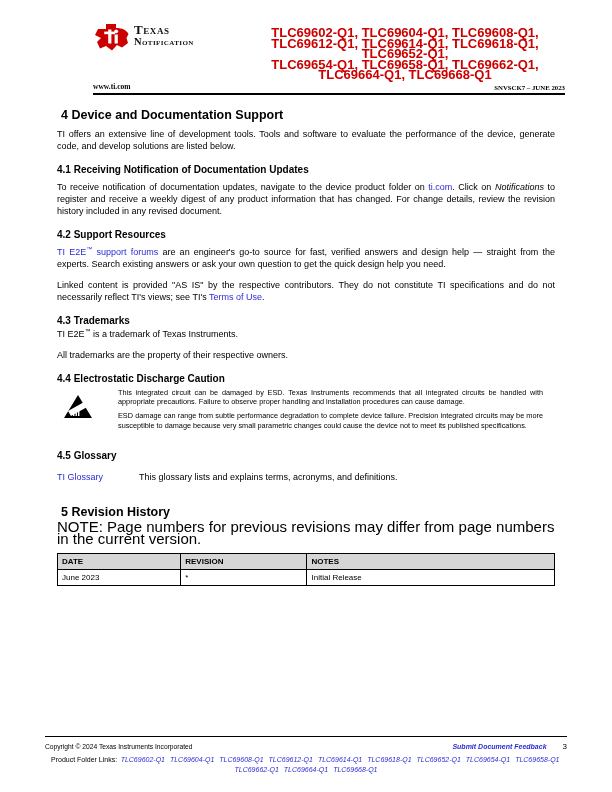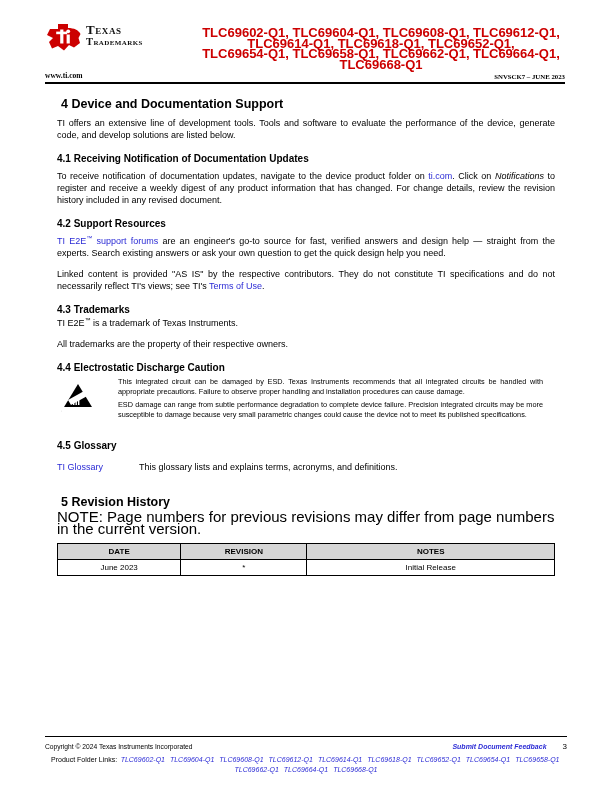--- a/index.html
+++ b/index.html
@@ -2,21 +2,21 @@
 <html><head>
 <meta charset="utf-8">
 <style>
   * { margin:0; padding:0; box-sizing:border-box; }
   html,body { background:#888; }
   .page {
     width:612px; height:792px; margin:0 auto; background:#fff; position:relative;
     font-family:"Liberation Sans", sans-serif; color:#000; overflow:hidden;
   }
   
-  .header { padding:23px 47px 0 45px; }
+  .header { padding:23px 47px 0 45px;margin-left:48px; }
   .header-top { display:flex; align-items:flex-start; }
   .brand { display:flex; align-items:flex-start; width:152px; flex:none; }
   .brand-text { margin-left:4px; font-family:"Liberation Serif", serif; font-weight:bold; color:#111; }
   .brand-l1 { font-variant:small-caps; font-size:13px; line-height:13px; letter-spacing:0.6px; }
   .brand-l2 { font-variant:small-caps; font-size:10.5px; line-height:11px; letter-spacing:0.4px; }
   .partnums { flex:1; text-align:center; color:#cc0000; font-weight:bold; font-size:13px; line-height:10.5px; padding-top:5px; }
   .header-sub { display:flex; justify-content:space-between; align-items:flex-end; margin-top:1px;font-family:Liberation Serif, serif; }
   .website { font-weight:bold; font-size:7.5px; color:#000; text-decoration:none; }
   .doc-code { font-weight:bold; font-size:6.8px; }
   .header-rule { border-top:2.5px solid #000; margin-top:2px; }
@@ -33,21 +33,21 @@
   .esd { display:flex; margin:4px 12px 10px 0; }
   .esd-icon { flex:none; width:36px; margin:6px 22px 0 3px; }
   .esd-text { flex:1; font-size:7.3px; line-height:9.7px; text-align:justify; }
   .esd-text p { margin:0 0 4px 0; }
   
   .glossary-row { display:flex; font-size:9px; line-height:12px; margin:10px 0 14px 0; }
   .glossary-link { flex:none; width:82px; }
   
   .note { font-size:15px; line-height:12px; margin:0 0 8px 0; }
   table.rev { width:100%; border-collapse:collapse; font-size:8px; margin-top:2px; }
-  table.rev th, table.rev td { border:1px solid #000; text-align:center; padding:3px 4px; }
+  table.rev th, table.rev td { border:1px solid #000; text-align:left; padding:3px 4px; }
   table.rev th { background:#d6d6d6; font-weight:bold; }
   
   .footer { position:absolute; left:45px; right:45px; top:736px; border-top:1.8px solid #000; padding-top:5px; }
   .footer-row1 { display:flex; justify-content:space-between; align-items:baseline; font-size:6.7px; }
   .footer-right { display:flex; align-items:baseline; gap:16px; }
   .feedback { font-weight:bold; font-style:italic; font-size:7px; }
   .pagenum { font-size:8px; }
   .footer-row2 { text-align:center; font-size:7px; margin-top:4px; line-height:10px; padding:0 6px; }
   .footer-row2 a { font-style:italic; margin:0 1.5px; }
 </style>
@@ -63,21 +63,21 @@
           <svg width="37" height="29" viewBox="0 0 37 29">
             <path fill="#cc0000" d="M13,1 L23,1 L23,5 C29,5 33.5,7 35.5,11 L33.5,15 L35,20 L29,24.5 L24,22 L19,27.5 L13,23 L7,25.5 L4,19 L8,15 L2,12 L5,6 L13,6 Z"></path>
             <rect x="15.2" y="6.5" width="3.2" height="14" fill="#fff"></rect>
             <rect x="11.2" y="8.6" width="11" height="2.6" fill="#fff"></rect>
             <rect x="21.6" y="11.5" width="3.2" height="9" fill="#fff"></rect>
             <circle cx="23.2" cy="8.3" r="1.9" fill="#fff"></circle>
           </svg>
         </span>
         <span class="brand-text">
           <div class="brand-l1">Texas</div>
-          <div class="brand-l2">Trademarks</div>
+          <div class="brand-l2">Notification</div>
         </span>
       </div>
       <div class="partnums">
         <div>TLC69602-Q1, TLC69604-Q1, TLC69608-Q1, TLC69612-Q1, TLC69614-Q1, TLC69618-Q1, TLC69652-Q1,</div>
         <div>TLC69654-Q1, TLC69658-Q1, TLC69662-Q1, TLC69664-Q1, TLC69668-Q1</div>
       </div>
     </div>
     <div class="header-sub">
       <a class="website" href="#">www.ti.com</a>
       <span class="doc-code">SNVSCK7 – JUNE 2023</span>

